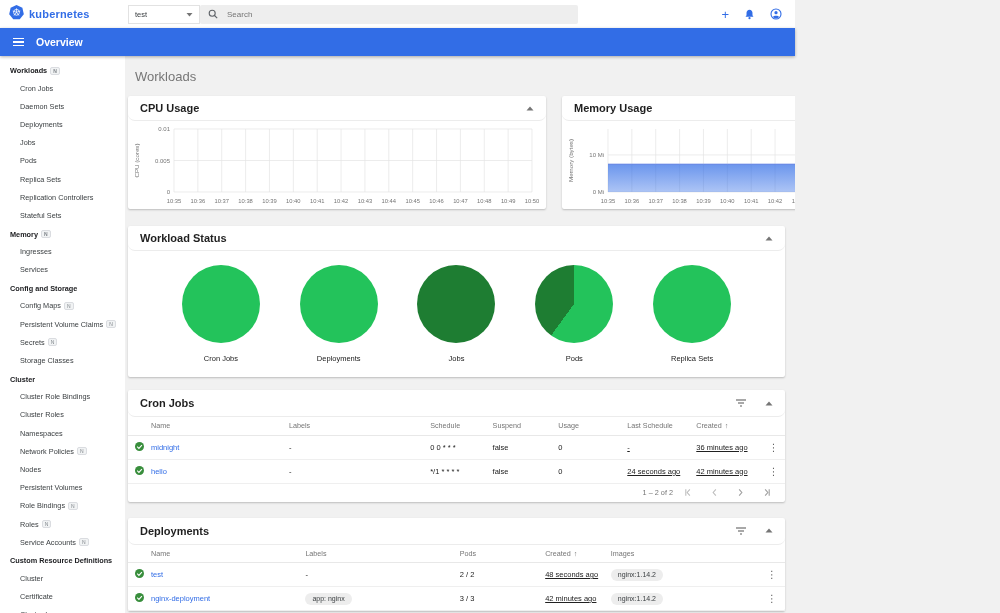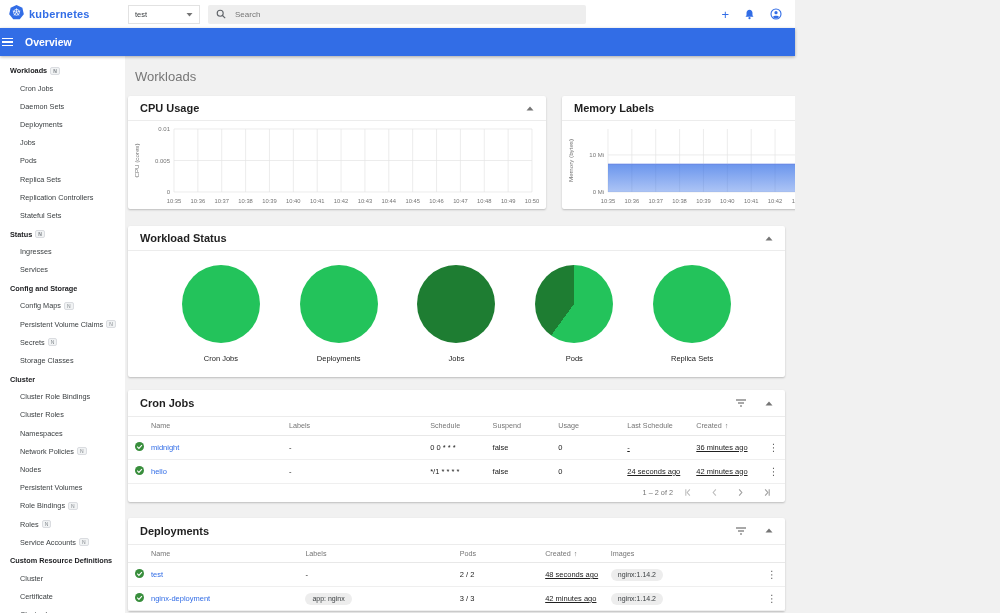--- a/index.html
+++ b/index.html
@@ -8,51 +8,51 @@
   svg text { font-family:"Liberation Sans", sans-serif; }
   .app { width:795px; height:613px; display:flex; flex-direction:column; }
 
   
   .topbar { height:28px; background:#fff; display:flex; align-items:center; flex:0 0 28px; }
   .logo { display:flex; align-items:center; gap:5px; padding-left:9px; width:120px; cursor:pointer; }
   .logo-text { color:#326de6; font-weight:bold; font-size:11px; letter-spacing:.2px; }
   .ns-select { width:72px; height:19px; border:1px solid #e2e2e2; background:#fff; display:flex;
     align-items:center; justify-content:space-between; padding:0 6px; font-size:7.5px; color:#3c4043;
     margin-left:8px; cursor:pointer; }
-  .searchbar { margin-left:8px; width:378px; height:19px; background:#eeeeee; border-radius:2px;
+  .searchbar { width:378px; height:19px; background:#eeeeee; border-radius:2px;
     display:flex; align-items:center; padding:0 8px; gap:9px; }
   .searchbar input { border:none; background:transparent; outline:none; font-size:8px; color:#444;
     width:100%; font-family:"Liberation Sans", sans-serif; }
   .topbar-actions { margin-left:auto; display:flex; align-items:center; gap:15px; padding-right:13px; }
   .topbar-actions .act { color:#326de6; cursor:pointer; display:flex; align-items:center; }
   .plus-glyph { font-size:13px; line-height:13px; color:#326de6; font-weight:400; }
 
   
   .appbar { height:28px; background:#326de6; color:#fff; display:flex; align-items:center; gap:12px;
-    padding-left:2px; flex:0 0 28px; box-shadow:0 1px 3px rgba(0,0,0,.3); position:relative; z-index:2; }
+    padding-left:13px; flex:0 0 28px; box-shadow:0 1px 3px rgba(0,0,0,.3); position:relative; z-index:2; }
   .appbar-title { font-size:10.5px; font-weight:bold; }
   .burger { display:flex; flex-direction:column; gap:2px; cursor:pointer; }
   .burger div { width:11px; height:1.6px; background:#fff; }
 
   
   .body-row { flex:1; display:flex; overflow:hidden; }
   .sidebar { width:125px; background:#fff; padding-top:5px; overflow:hidden; flex:0 0 125px; }
   .side-section-header { display:flex; align-items:center; gap:3px; font-size:7.3px; font-weight:bold;
     color:#202124; padding:5px 0 4px 10px; }
   .side-item { display:flex; align-items:center; gap:3px; font-size:7.3px; color:#3c4043;
     padding:4.6px 0 4.6px 20px; cursor:pointer; }
   .badge-n { font-size:5px; color:#80868b; border:1px solid #dadce0; background:#f1f3f4;
     border-radius:2px; padding:0 2px; line-height:7px; height:8px; display:inline-block; }
 
   .content { flex:1; background:#f1f1f1; padding:0 10px 0 3px; overflow:hidden; }
   .page-title { font-size:13px; font-weight:normal; color:#767676; margin:13px 0 12px 7px; }
 
   .card { background:#fff; border-radius:2px; box-shadow:0 1px 2px rgba(0,0,0,.22); }
   .card-header { height:25px; display:flex; align-items:center; padding:0 12px;
-    border-bottom:1px solid #ececec; }
+    border-bottom:1px solid #ececec;border-radius:7px; }
   .card-title { font-size:11px; font-weight:bold; color:#1f1f1f; }
   .header-actions { margin-left:auto; display:flex; align-items:center; gap:18px; }
   .icon-btn { cursor:pointer; display:flex; align-items:center; }
 
   .chart-row { display:flex; gap:16px; margin-bottom:17px; }
   .chart-card { flex:1; height:113px; }
   .chart-body { padding:2px 4px 0 2px; }
 
   .ws-card { height:151px; margin-bottom:13px; }
   .pies { display:flex; padding:14px 34px 8px; }
@@ -173,21 +173,21 @@
         <div class="side-item">
           <span>Replica Sets</span>
         </div>
         <div class="side-item">
           <span>Replication Controllers</span>
         </div>
         <div class="side-item">
           <span>Stateful Sets</span>
         </div>
         <div class="side-section-header">
-          <span>Status</span>
+          <span>Memory</span>
           <span class="badge-n">N</span>
         </div>
         <div class="side-item">
           <span>Ingresses</span>
         </div>
         <div class="side-item">
           <span>Services</span>
         </div>
         <div class="side-section-header">
           <span>Config and Storage</span>
@@ -308,21 +308,21 @@
                 <line x1="44" y1="37.5" x2="402" y2="37.5" stroke="#e4e4e4" stroke-width="0.7"></line>
                 <text x="40" y="39.5" text-anchor="end" font-size="6" fill="#757575">0.005</text>
                 <line x1="44" y1="6" x2="402" y2="6" stroke="#e4e4e4" stroke-width="0.7"></line>
                 <text x="40" y="8" text-anchor="end" font-size="6" fill="#757575">0.01</text>
                 <text font-size="6.2" fill="#757575" text-anchor="middle" transform="translate(9 37.5) rotate(-90)">CPU (cores)</text>
               </svg></div>
         </section>
 
         <section class="card chart-card">
           <div class="card-header">
-            <span class="card-title">Memory Labels</span>
+            <span class="card-title">Memory Usage</span>
             <div class="header-actions">
               <span class="icon-btn">
                 <svg width="8" height="5" viewBox="0 0 8 5">
                     <polygon points="4,0.5 7.5,4.5 0.5,4.5" fill="#757575"></polygon>
                   </svg>
               </span>
             </div>
           </div>
           <div class="chart-body" id="memory-chart"><svg width="412" height="84" viewBox="0 0 412 84">
                 <defs>

